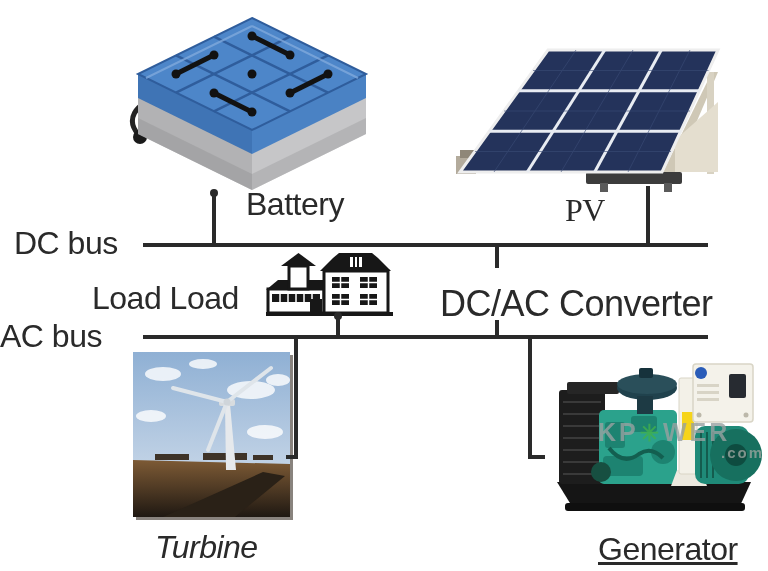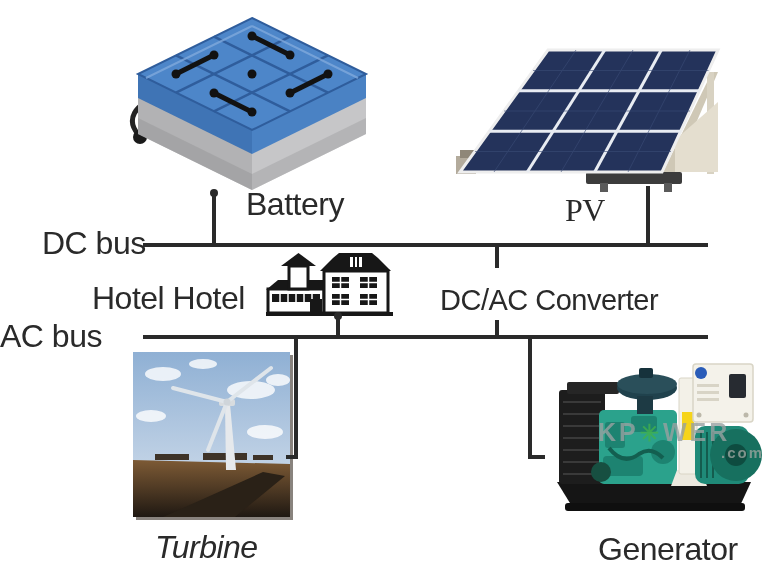--- a/index.html
+++ b/index.html
@@ -6,21 +6,21 @@
   .stage{
     position:relative;width:768px;height:571px;background:#ffffff;overflow:hidden;
     font-family:"Liberation Sans",sans-serif;
   }
   figure{position:absolute;margin:0;padding:0;}
   figure svg{display:block;width:100%;height:100%;}
   .lbl{
     position:absolute;color:#2a2a2a;font-size:32px;line-height:1;
     white-space:nowrap;letter-spacing:-0.5px;
   }
-  .lbl.small{font-size:29px;text-align:center;}
+  .lbl.small{font-size:36px;text-align:center;}
   .line{position:absolute;background:#2a2a2a;}
   .dot{position:absolute;width:8px;height:8px;border-radius:50%;background:#2a2a2a;}
   .photo-frame{box-shadow:3px 3px 0 rgba(40,30,20,.55);}
   .watermark{
     position:absolute;left:598px;top:418px;width:172px;z-index:5;
     color:#98a1a1;opacity:.8;font-weight:bold;pointer-events:none;
   }
   .wm-line1{font-size:25px;letter-spacing:3px;}
   .wm-star{color:#41b04c;font-size:23px;padding:0 1px;}
   .wm-line2{font-size:15px;text-align:right;letter-spacing:2px;color:#9aa49e;margin-top:-3px;padding-right:6px;}
@@ -243,22 +243,22 @@
 
   <div class="dot" style="left:334px;top:312px;"></div>
   <div class="line" style="left:336px;top:316px;width:4px;height:19px;"></div>
 
   <div class="line" style="left:294px;top:339px;width:4px;height:120px;"></div>
   <div class="line" style="left:286px;top:455px;width:12px;height:4px;"></div>
 
   <div class="line" style="left:528px;top:339px;width:4px;height:120px;"></div>
   <div class="line" style="left:528px;top:455px;width:17px;height:4px;"></div>
 
-  <div class="lbl" style="left:14px;top:227px;margin-left:28px;">DC bus</div>
+  <div class="lbl" style="left:14px;top:227px;">DC bus</div>
   <div class="lbl" style="left:0;top:320px;">AC bus</div>
   <div class="lbl" style="left:246px;top:188px;">Battery</div>
   <div class="lbl" style="left:565px;top:194px;font-family:Liberation Serif, serif;">PV</div>
-  <div class="lbl" style="left:92px;top:282px;">Hotel Hotel</div>
+  <div class="lbl" style="left:92px;top:282px;">Load Load</div>
   <div class="lbl small" style="left:440px;top:286px;">DC/AC Converter</div>
   <div class="lbl" style="left:155px;top:531px;font-style:italic;">Turbine</div>
-  <div class="lbl" style="left:598px;top:533px;">Generator</div>
+  <div class="lbl" style="left:598px;top:533px;text-decoration:underline;">Generator</div>
 
 </div>
 
 </body></html>

